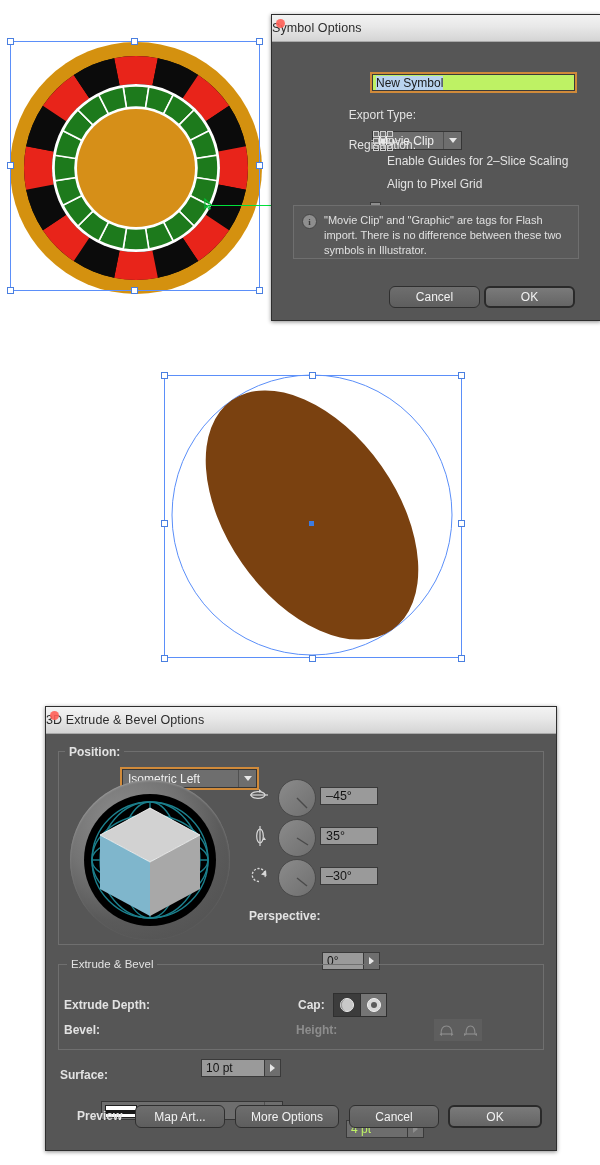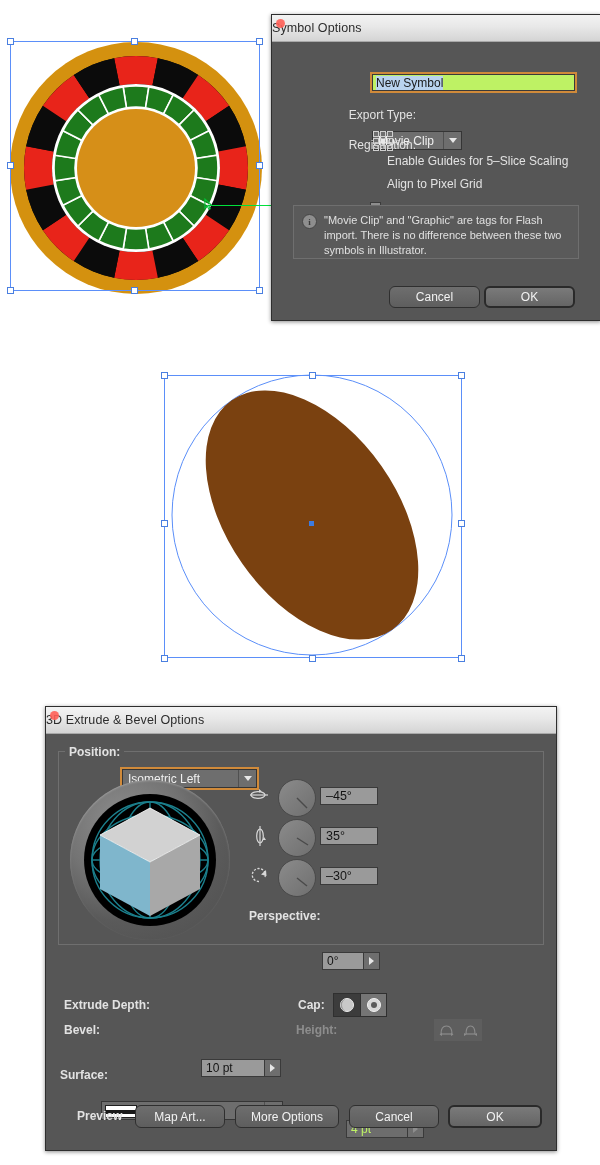--- a/index.html
+++ b/index.html
@@ -209,21 +209,21 @@
       <rect x="1.5" y="8.5" width="5" height="5"></rect>
         <rect x="15.5" y="8.5" width="5" height="5"></rect>
       <rect x="1.5" y="15.5" width="5" height="5"></rect>
         <rect x="8.5" y="15.5" width="5" height="5"></rect>
         <rect x="15.5" y="15.5" width="5" height="5"></rect>
     </g>
     <rect x="8.5" y="8.5" width="5" height="5" fill="#e8e8e8"></rect>
   </svg>
 
   <div class="cbox abs" style="left:98px;top:141px;"></div>
-  <span class="lbl abs" style="left:115px;top:139px;">Enable Guides for 5–Slice Scaling</span>
+  <span class="lbl abs" style="left:115px;top:139px;">Enable Guides for 2–Slice Scaling</span>
 
   <div class="cbox abs" style="left:98px;top:164px;"></div>
   <span class="lbl abs" style="left:115px;top:162px;">Align to Pixel Grid</span>
 
   <div class="infobox" style="left:21px;top:190px;width:286px;height:54px;">
     <div style="display:flex;gap:7px;align-items:flex-start;">
       <div class="iicon">i</div>
       <div class="infotext">"Movie Clip" and "Graphic" are tags for Flash import. There is no difference between these two symbols in Illustrator.</div>
     </div>
   </div>
@@ -324,20 +324,23 @@
   <div class="plainfield abs" style="left:274px;top:160px;width:58px;">–30°</div>
 
   <span class="lbl abs" style="left:203px;top:202px;font-weight:bold;">Perspective:</span>
   <div class="numfield abs" style="left:276px;top:199px;width:58px;">
     <span>0°</span>
     <span class="step">
         <i></i>
       </span>
   </div>
 
+  <div class="group" style="left:12px;top:257px;width:486px;height:86px;">
+    <span class="gtitle">Extrude &amp; Bevel</span>
+  </div>
 
   <span class="lbl abs" style="left:18px;top:291px;font-weight:bold;">Extrude Depth:</span>
   <div class="numfield abs" style="left:155px;top:288px;width:80px;">
     <span>10 pt</span>
     <span class="step">
         <i></i>
       </span>
   </div>
 
   <span class="lbl abs" style="left:252px;top:291px;font-weight:bold;">Cap:</span>

